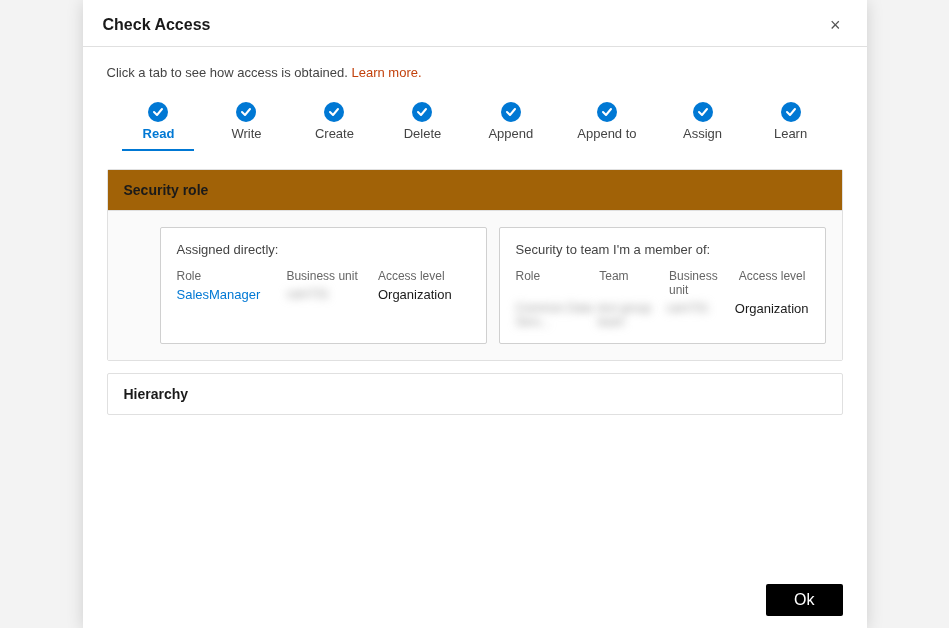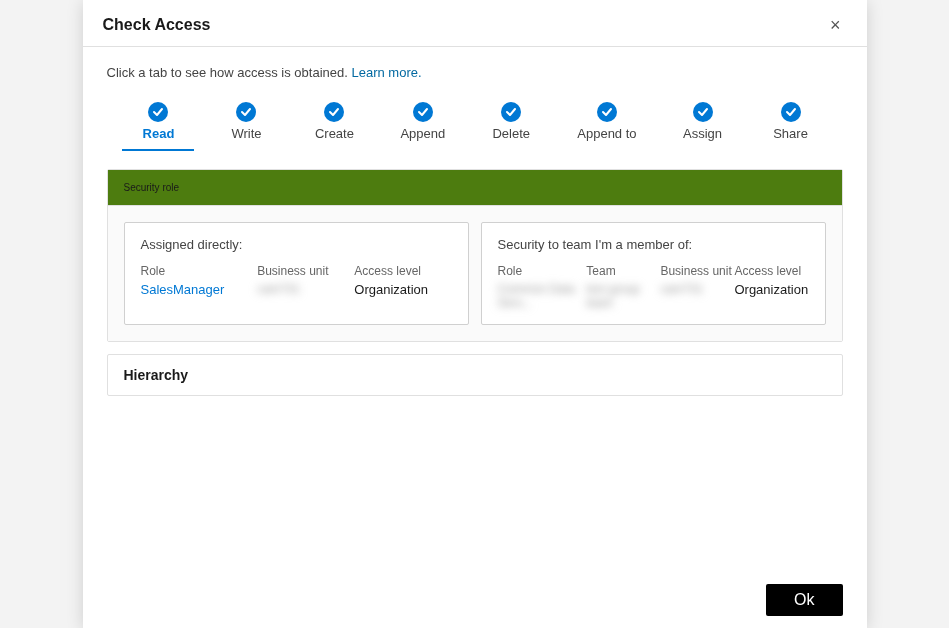--- a/index.html
+++ b/index.html
@@ -50,21 +50,21 @@
       font-weight: 700;
       color: #1a1a1a;
       margin-bottom: 2px;
     }
     .access-subtitle {
       font-size: 13px;
       color: #444;
       margin-bottom: 18px;
     }
     .access-subtitle a {
-      color: #0369a1;
+      color: #c2410c;
       text-decoration: none;
     }
     .tabs-row {
       display: flex;
       align-items: flex-end;
       justify-content: center;
       gap: 16px;
       margin-bottom: 18px;
     }
     .tab-item {
@@ -98,33 +98,34 @@
       width: 12px;
       height: 12px;
     }
     .section-card {
       border: 1px solid #e0e0e0;
       border-radius: 2px;
       margin-bottom: 12px;
     }
     .section-card-header {
       padding: 12px 16px;
-      font-size: 10px;
-      font-weight: 400;
-      color: #1a1a1a;
-      background: #4d7c0f;
+      font-size: 14px;
+      font-weight: 700;
+      color: #1a1a1a;
+      background: #a16207;
       border-bottom: 1px solid #e0e0e0;
     }
     .section-card-body {
       padding: 16px;
       background: #fafafa;
     }
     .assigned-boxes {
       display: flex;
       gap: 12px;
+      margin-left: 36px;
     }
     .assigned-box {
       border: 1px solid #d0d0d0;
       border-radius: 2px;
       background: #fff;
       flex: 1;
       padding: 14px 16px;
     }
     .assigned-box-title {
       font-size: 13px;
@@ -230,53 +231,53 @@
             </svg>
         </span>
         <span>Create</span>
       </div>
       <div class="tab-item">
         <span class="check-icon">
           <svg viewBox="0 0 12 12" fill="none">
               <polyline points="2,6 5,9 10,3" stroke="#fff" stroke-width="2" stroke-linecap="round" stroke-linejoin="round"></polyline>
             </svg>
         </span>
+        <span>Delete</span>
+      </div>
+      <div class="tab-item">
+        <span class="check-icon">
+          <svg viewBox="0 0 12 12" fill="none">
+              <polyline points="2,6 5,9 10,3" stroke="#fff" stroke-width="2" stroke-linecap="round" stroke-linejoin="round"></polyline>
+            </svg>
+        </span>
         <span>Append</span>
       </div>
       <div class="tab-item">
         <span class="check-icon">
           <svg viewBox="0 0 12 12" fill="none">
               <polyline points="2,6 5,9 10,3" stroke="#fff" stroke-width="2" stroke-linecap="round" stroke-linejoin="round"></polyline>
             </svg>
         </span>
-        <span>Delete</span>
-      </div>
-      <div class="tab-item">
-        <span class="check-icon">
-          <svg viewBox="0 0 12 12" fill="none">
-              <polyline points="2,6 5,9 10,3" stroke="#fff" stroke-width="2" stroke-linecap="round" stroke-linejoin="round"></polyline>
-            </svg>
-        </span>
         <span>Append to</span>
       </div>
       <div class="tab-item">
         <span class="check-icon">
           <svg viewBox="0 0 12 12" fill="none">
               <polyline points="2,6 5,9 10,3" stroke="#fff" stroke-width="2" stroke-linecap="round" stroke-linejoin="round"></polyline>
             </svg>
         </span>
         <span>Assign</span>
       </div>
       <div class="tab-item">
         <span class="check-icon">
           <svg viewBox="0 0 12 12" fill="none">
               <polyline points="2,6 5,9 10,3" stroke="#fff" stroke-width="2" stroke-linecap="round" stroke-linejoin="round"></polyline>
             </svg>
         </span>
-        <span>Share</span>
+        <span>Learn</span>
       </div>
     </div>
 
     <div class="section-card">
       <div class="section-card-header">Security role</div>
       <div class="section-card-body">
         <div class="assigned-boxes">
 
           <div class="assigned-box">
             <div class="assigned-box-title">Assigned directly:</div>

